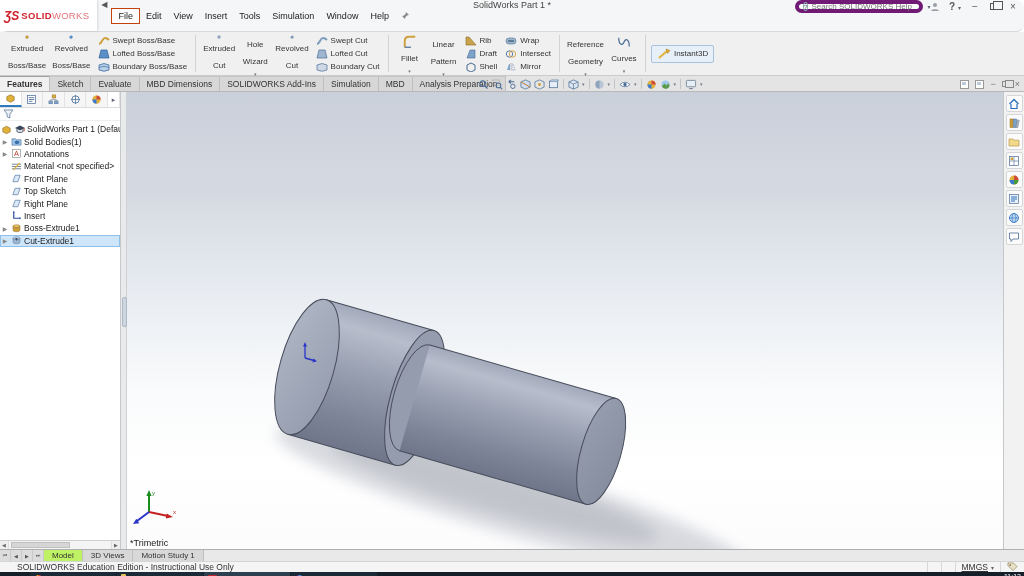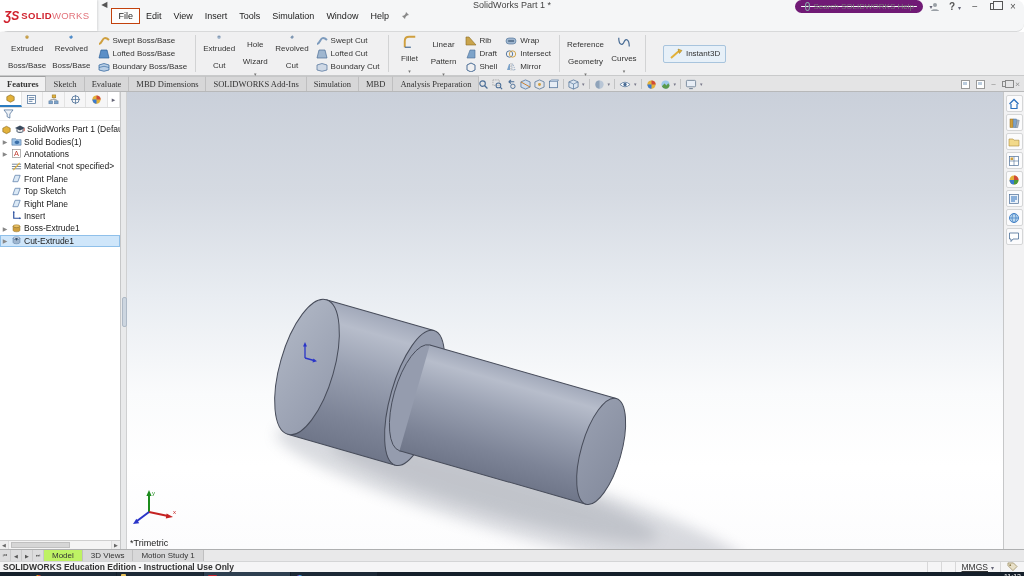--- a/index.html
+++ b/index.html
@@ -12,42 +12,42 @@
   .logo .ds{font-style:italic;font-weight:bold;font-size:12px;color:#d0222e;margin-right:2px;}
   .logo .solid{font-weight:bold;font-size:9.5px;color:#d0222e;letter-spacing:.3px;}
   .logo .works{font-size:9.5px;color:#e2737b;letter-spacing:.3px;}
   .menu-collapse{color:#555;font-size:8px;padding:0 4px;}
   .menus{display:flex;height:100%;align-items:center;}
   .menu-item{padding:2px 6px;color:#222;}
   .menu-item.first{border:1px solid #c2410c;background:#fdfdfd;}
   .pin{margin-left:6px;color:#666;}
   .tb-title{position:absolute;left:0;right:0;text-align:center;color:#444;pointer-events:none;}
   .tb-right{margin-left:auto;display:flex;align-items:center;gap:5px;padding-right:4px;position:relative;}
-  .searchbox{display:flex;align-items:center;gap:3px;width:128px;height:13px;border:6px solid #701a75;border-radius:7px;background:#fdfdfd;padding:0 4px;color:#8a8a8a;}
+  .searchbox{display:flex;align-items:center;gap:3px;width:128px;height:13px;border:4px solid #701a75;border-radius:7px;background:#fdfdfd;padding:0 4px;color:#8a8a8a;}
   .searchbox .q{width:9px;height:9px;border:1px solid #8aa;border-radius:50%;display:flex;align-items:center;justify-content:center;font-size:6px;color:#667;}
   .searchbox .ph{flex:1;font-size:8px;white-space:nowrap;overflow:hidden;color:#8d9aa8;border:none;background:transparent;outline:none;}
   .caret{font-size:6px;color:#667;}
   .tb-ico{color:#555;font-size:10px;padding:0 2px;}
   .winbtn{width:14px;text-align:center;color:#555;font-size:10px;}
   .restore-glyph{width:8px;height:7px;border:1px solid #555;position:relative;display:inline-block;}
   .restore-glyph:before{content:"";position:absolute;top:-3px;left:2px;width:8px;height:7px;border:1px solid #555;background:#f5f6f7;}
   
   .ribbon{height:44px;background:#f0f0f1;border-bottom:1px solid #c9cacb;display:flex;align-items:stretch;padding:1px 2px;}
   .rgroup{display:flex;align-items:stretch;padding:0 3px;}
   .rsep{width:1px;background:#d2d3d4;margin:2px 1px;}
   .bigbtn{display:flex;flex-direction:column;align-items:center;justify-content:flex-start;padding:2px 3px 0;min-width:34px;}
   .bigbtn .lbl{white-space:pre-line;text-align:center;font-size:8px;line-height:17px;margin-top:1px;color:#333;}
   .bigbtn .dd{font-size:5px;color:#777;margin-top:1px;}
   .stack{display:flex;flex-direction:column;justify-content:center;gap:1px;padding:0 2px;}
   .smallbtn{display:flex;align-items:center;gap:3px;padding:0 2px;height:12px;}
   .smallbtn .lbl{font-size:8px;color:#333;white-space:nowrap;}
-  .instant{align-self:center;display:flex;align-items:center;gap:3px;border:1px solid #a8c4dd;background:#e7f0f8;border-radius:2px;padding:2px 5px;margin-left:16px;}
+  .instant{align-self:center;display:flex;align-items:center;gap:3px;border:1px solid #a8c4dd;background:#e7f0f8;border-radius:2px;padding:2px 5px;margin-left:4px;}
   .instant .lbl{font-size:8px;color:#333;}
   
-  .cmdtabs{height:16px;background:#e4e4e5;border-bottom:1px solid #b7b8b9;display:flex;align-items:stretch;position:relative;font-family:Liberation Serif, serif;}
+  .cmdtabs{height:16px;background:#e4e4e5;border-bottom:1px solid #b7b8b9;display:flex;align-items:stretch;position:relative;}
   .ctab{display:flex;align-items:center;padding:0 7px;font-size:8.5px;color:#333;background:#d7d7d8;border-right:1px solid #bfbfc0;border-top:1px solid #c6c7c8;}
   .ctab.active{background:#f0f0f1;font-weight:bold;border-top:1px solid #9fa0a1;}
   .hud{position:absolute;left:478px;top:0;height:16px;display:flex;align-items:center;gap:3px;}
   .hud .caret{font-size:5px;color:#778;}
   .hud-sep{width:1px;height:10px;background:#c2c3c4;margin:0 1px;}
   .docwin{position:absolute;right:4px;top:0;height:16px;display:flex;align-items:center;gap:6px;color:#777;}
   .docwin .mini-doc{width:9px;height:9px;border:1px solid #999;background:#fff;position:relative;}
   .docwin .mini-doc:after{content:"";position:absolute;left:1px;top:1px;width:4px;height:3px;background:#bcd;}
   .docwin .g{font-size:9px;}
   .docwin .rg{width:7px;height:6px;border:1px solid #888;position:relative;display:inline-block;}
@@ -79,21 +79,21 @@
   .taskpane{width:21px;background:#f2f2f3;border-left:1px solid #c6c7c8;display:flex;flex-direction:column;align-items:center;padding-top:3px;gap:2px;}
   .tp-btn{width:17px;height:17px;border:1px solid #d5d6d7;background:#fbfbfc;display:flex;align-items:center;justify-content:center;border-radius:2px;}
   
   .mtabs{height:12px;background:#e9e9ea;border-top:1px solid #aeafb0;display:flex;align-items:stretch;}
   .mnav{display:flex;}
   .mnav span{width:11px;display:flex;align-items:center;justify-content:center;font-size:5px;color:#555;background:#dcdcdd;border-right:1px solid #c8c8c9;}
   .mtab{display:flex;align-items:center;padding:0 8px;font-size:8px;color:#333;background:#d8d8d9;border-right:1px solid #bfbfc0;}
   .mtab.active{background:#bef264;font-weight:normal;}
   
   .status{height:11px;background:#f5f5f6;border-top:1px solid #d4d5d6;display:flex;align-items:center;font-size:8.5px;color:#333;}
-  .status .stext{padding-left:3px;flex:1;font-weight:bold;}
+  .status .stext{padding-left:17px;flex:1;}
   .scell{border-left:1px solid #d8d8d9;height:100%;display:flex;align-items:center;padding:0 6px;gap:3px;}
   .scell.spacer{width:14px;padding:0;}
   .units{color:#333;text-decoration:underline;}
   
   .taskbar{height:18px;background:#151f2a;display:flex;align-items:stretch;color:#e8ecef;}
   .start{width:30px;display:flex;align-items:center;justify-content:center;}
   .winlogo{display:grid;grid-template-columns:4px 4px;grid-template-rows:4px 4px;gap:1px;}
   .winlogo i{background:#dfe4e8;}
   .titem{width:86px;display:flex;align-items:center;gap:4px;padding:0 4px;border-bottom:2px solid #6fb3e2;margin-right:1px;background:#1c2936;}
   .titem.active{background:#2e3f50;}

